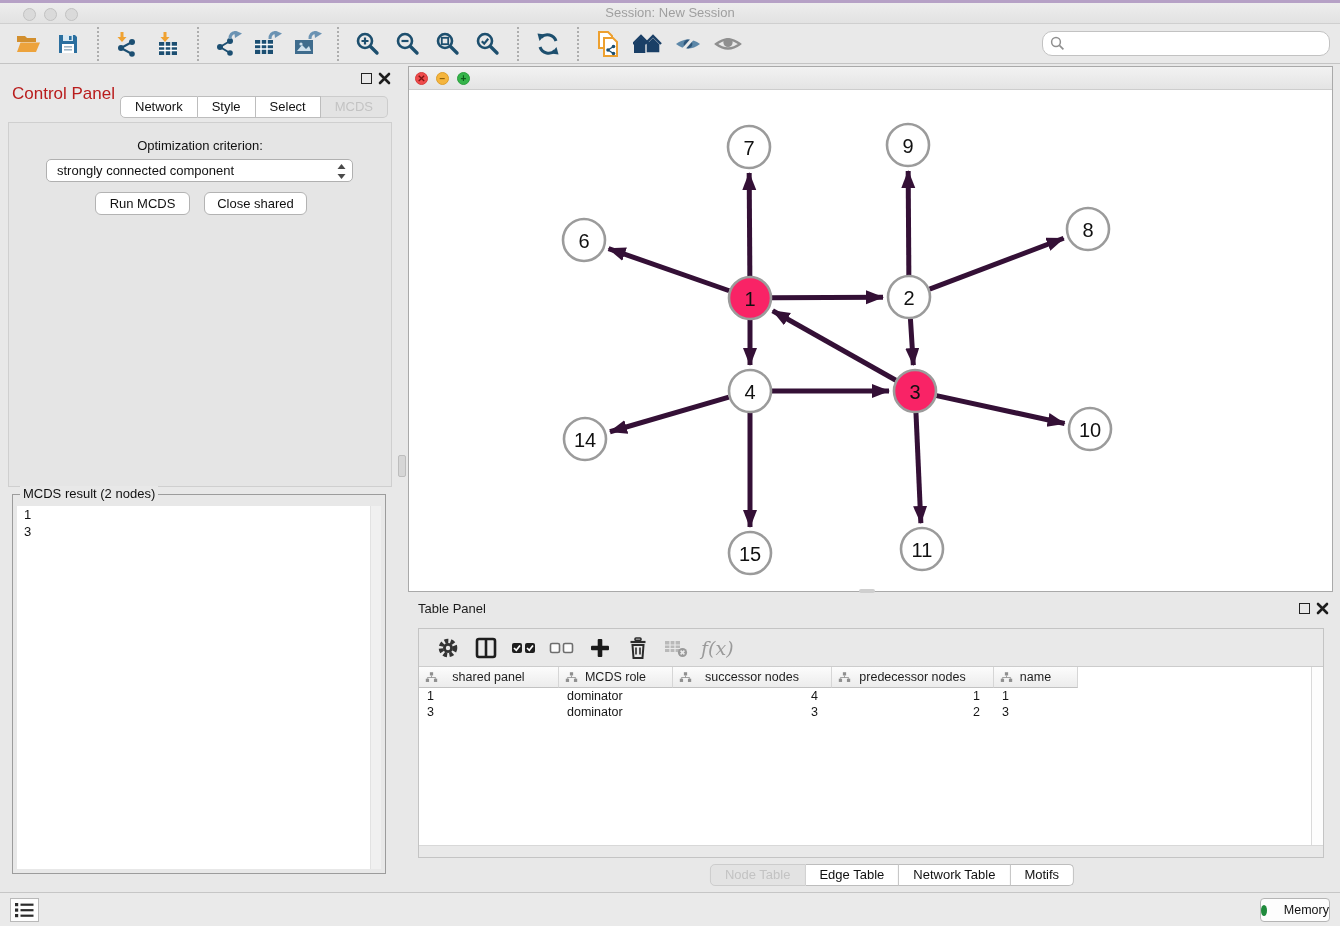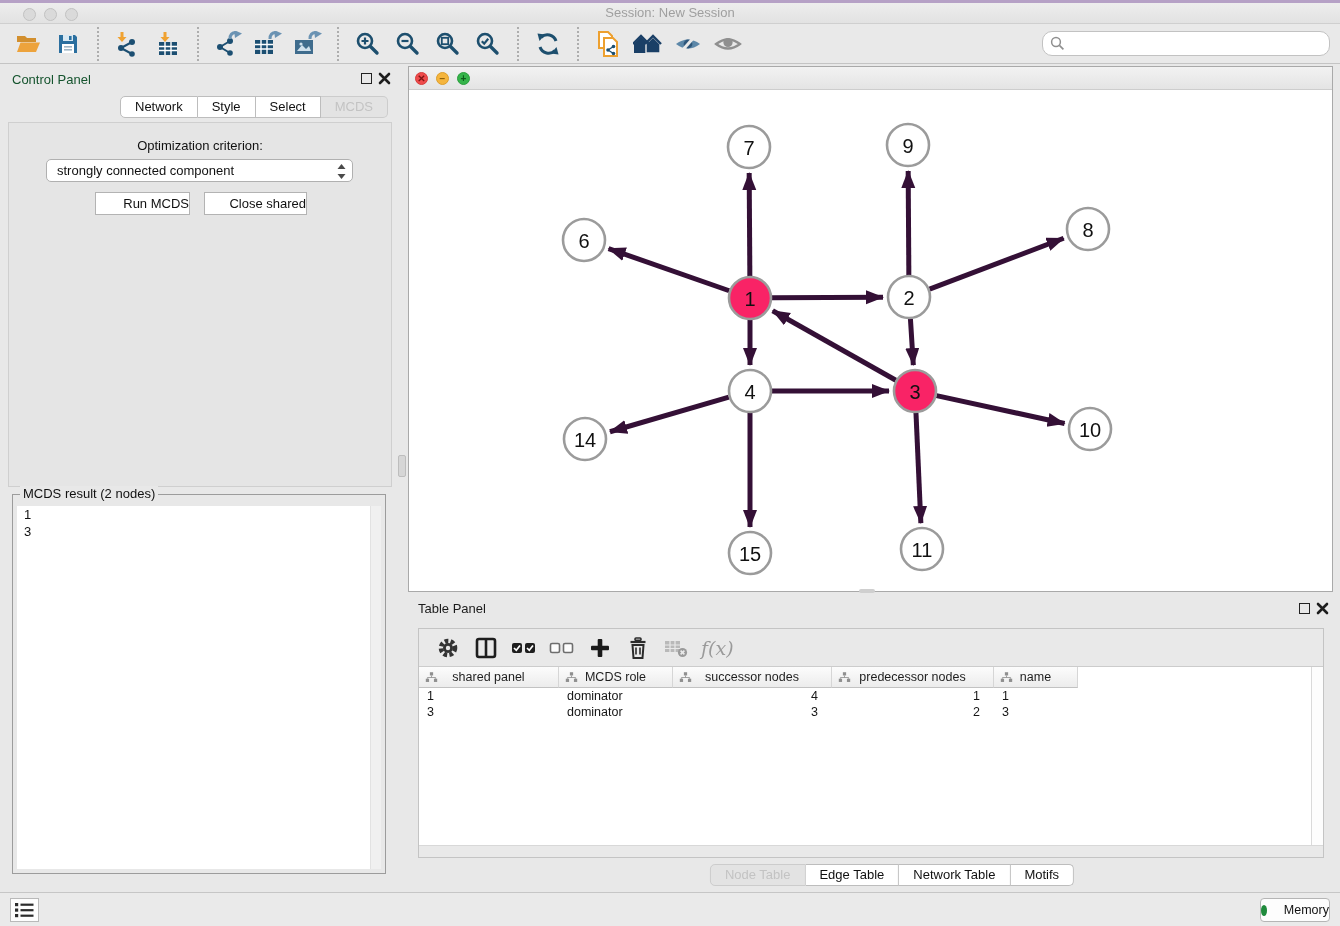--- a/index.html
+++ b/index.html
@@ -19,39 +19,39 @@
   .toolbar { position:absolute; left:0; top:24px; width:1340px; height:40px;
     background:#e9e9e9; border-bottom:1px solid #c4c4c4; display:flex; align-items:center; padding-left:8px; }
   .tbtn { width:34px; height:34px; display:flex; align-items:center; justify-content:center; margin:0 3px; }
   .tsep { width:0; height:34px; border-left:2px dotted #adadad; margin:0 9px; }
   .searchbox { position:absolute; right:10px; top:7px; width:288px; height:25px; background:#fff;
     border:1px solid #c2c2c2; border-radius:10px; display:flex; align-items:center; padding-left:7px; }
   .searchbox input { border:none; outline:none; flex:1; font-size:13px; background:transparent; margin-left:5px; }
 
   
   .cp-header { position:absolute; left:0; top:66px; width:400px; height:26px; }
-  .cp-title { position:absolute; left:12px; top:6px; font-size:13px; color:#14532d; }
+  .cp-title { position:absolute; left:12px; top:18px; font-size:17px; color:#b91c1c; }
   .panel-float { position:absolute; top:7px; width:11px; height:11px; border:1.6px solid #222; background:transparent; }
   .panel-close { position:absolute; top:6px; width:13px; height:13px; }
   .tabs-strip { position:absolute; display:flex; }
   .tab { height:22px; line-height:20px; padding:0 14px; font-size:13px; color:#111; background:#fff;
     border:1px solid #bdbdbd; border-left:none; }
   .tab:first-child { border-left:1px solid #bdbdbd; border-radius:5px 0 0 5px;margin-left:42px; }
   .tab:last-child { border-radius:0 5px 5px 0; }
   .tab.active { background:#e3e3e3; color:#c3c3c3; border-color:#cccccc; }
   #cp-tabs { left:78px; top:96px; }
   .cp-box { position:absolute; left:8px; top:122px; width:384px; height:365px;
     background:#e5e5e5; border:1px solid #cfcfcf; }
   .opt-label { position:absolute; left:0; top:15px; width:100%; text-align:center; font-size:13px; color:#111; }
   .cp-select { position:absolute; left:37px; top:36px; width:307px; height:23px; background:#fff;
     border:1px solid #b0b0b0; border-radius:5px; font-size:13px; color:#111;
     display:flex; align-items:center; padding-left:10px; }
   .cp-select .stepper { position:absolute; right:5px; top:3px; }
   .cp-btn { position:absolute; top:69px; height:23px; background:#fff; border:1px solid #b3b3b3;
-    border-radius:0; font-size:13px; color:#111; text-align:right; line-height:21px; }
+    border-radius:6px; font-size:13px; color:#111; text-align:center; line-height:21px; }
   #run-btn { left:86px; width:95px; }
   #close-btn { left:195px; width:103px; }
   .result-fs { position:absolute; left:12px; top:494px; width:374px; height:380px;
     border:1px solid #9c9c9c; }
   .result-legend { position:absolute; left:7px; top:-9px; background:#e8e8e8; padding:0 3px;
     font-size:13px; color:#111; }
   .result-area { position:absolute; left:4px; right:4px; top:11px; bottom:4px; background:#fff; }
   .result-area .line { font-size:13px; color:#111; padding:1px 0 0 7px; line-height:16px; }
   .result-scroll { position:absolute; right:0; top:0; bottom:0; width:11px; background:#f0f0f0; border-left:1px solid #e2e2e2; }
   .v-divider-handle { position:absolute; left:398px; top:455px; width:8px; height:22px;

